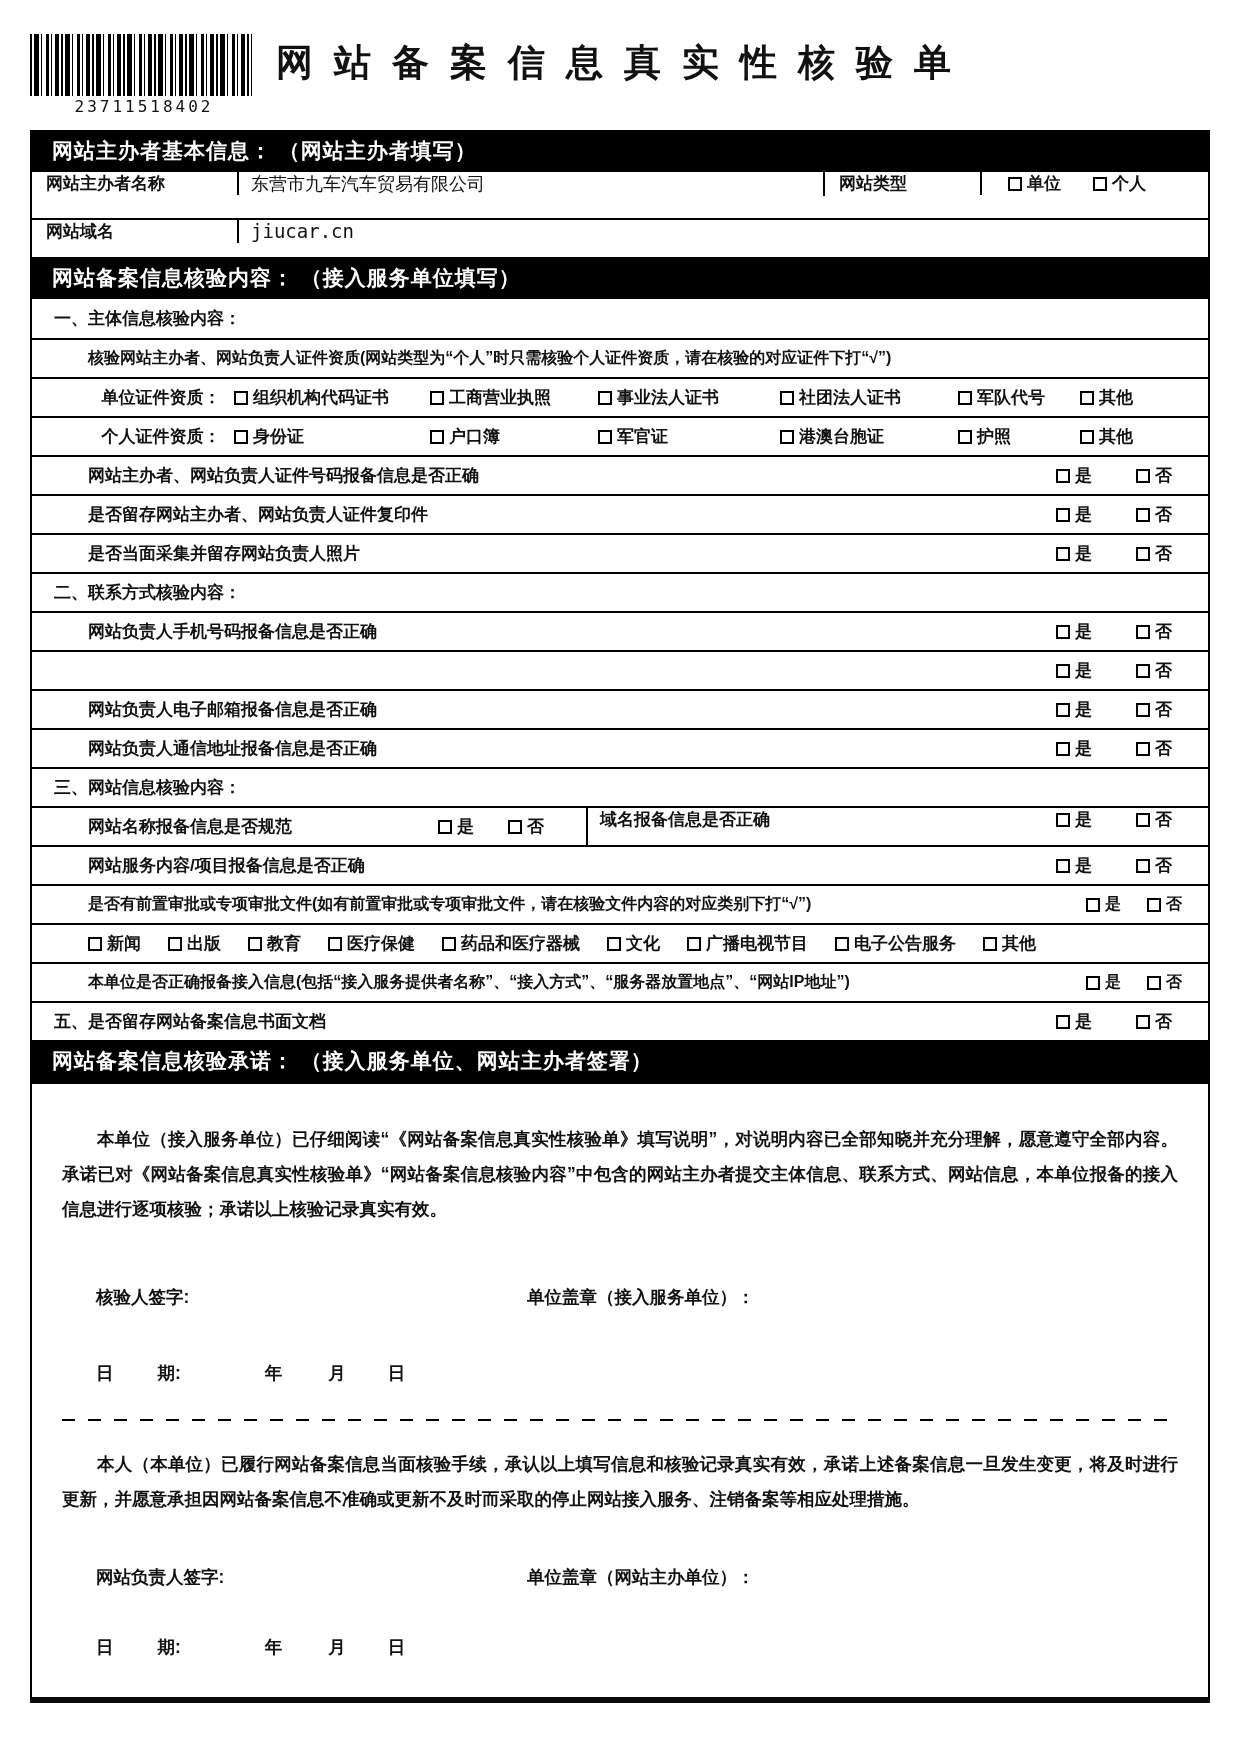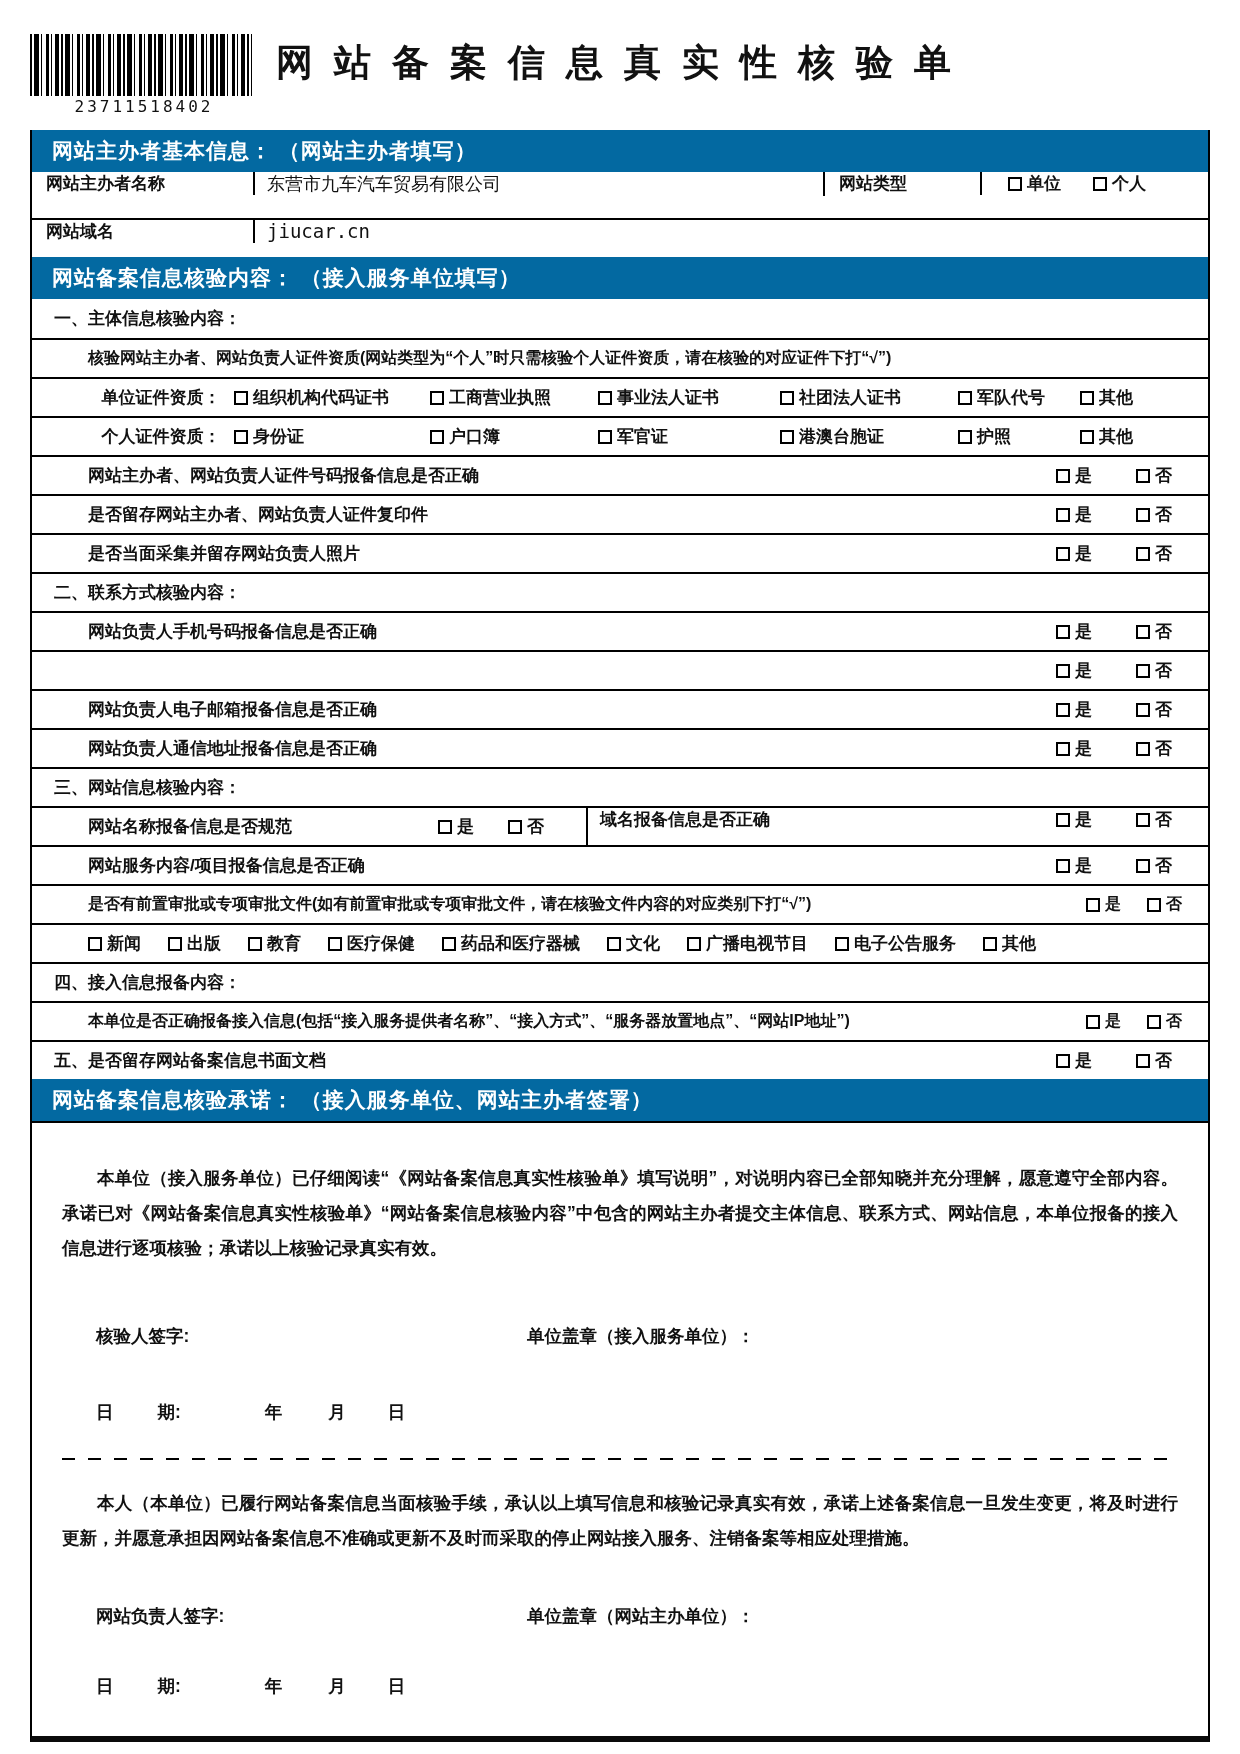--- a/index.html
+++ b/index.html
@@ -19,28 +19,28 @@
       #000 21px,#000 22px,#fff 22px,#fff 25px,
       #000 25px,#000 29px,#fff 29px,#fff 31px);}
   .barcode-num{font-family:"DejaVu Sans Mono","Liberation Mono",monospace;
     font-size:16px;letter-spacing:3px;text-align:center;margin-top:1px;}
   .main-title{margin:10px 0 0 18px;font-size:37px;font-weight:bold;letter-spacing:21px;white-space:nowrap;}
 
   
   *{box-sizing:border-box;}
   .form{margin-top:4px;border-left:2px solid #000;border-right:2px solid #000;border-bottom:6px solid #0a0a0a;
         font-weight:bold;font-size:17px;}
-  .hdr{background:#0369a1;color:#fff;display:flex;align-items:center;
+  .hdr{background:#000000;color:#fff;display:flex;align-items:center;
        height:42px;padding-left:20px;font-size:21px;font-weight:bold;letter-spacing:1px;}
   .row{display:flex;align-items:center;border-top:2px solid #000;min-height:39px;}
   .row.first{border-top:none;}
   .r-top{min-height:46px;}
   .cell{display:flex;align-items:center;height:100%;align-self:stretch;}
   .br{border-right:2px solid #000;}
-  .w-label{width:223px;padding-left:14px;}
+  .w-label{width:207px;padding-left:14px;}
   .w-type{width:157px;padding-left:14px;}
   .w-opts{width:226px;padding-left:26px;gap:32px;}
   .flex1{flex:1;padding-left:12px;}
   .val{font-weight:normal;font-size:18px;}
   .mono{font-family:"DejaVu Sans Mono","Liberation Mono",monospace;font-size:19px;}
 
   .sec{padding-left:22px;}
   .q{padding-left:56px;}
   .tight{font-size:16px;letter-spacing:0;}
 
@@ -377,23 +377,20 @@
               <span class="cb"></span>
               <span>电子公告服务</span>
             </span>
           <span class="opt-item">
               <span class="cb"></span>
               <span>其他</span>
             </span>
         </div>
       </div>
 
-      <div class="row">
-        <div class="sec">四、接入信息报备内容：</div>
-      </div>
 
       <div class="row">
         <div class="q tight">本单位是否正确报备接入信息(包括“接入服务提供者名称”、“接入方式”、“服务器放置地点”、“网站IP地址”)</div>
         <div class="yn-near">
           <span class="opt-item tight">
               <span class="cb"></span>
               <span>是</span>
             </span>
           <span class="opt-item tight">
               <span class="cb"></span>

